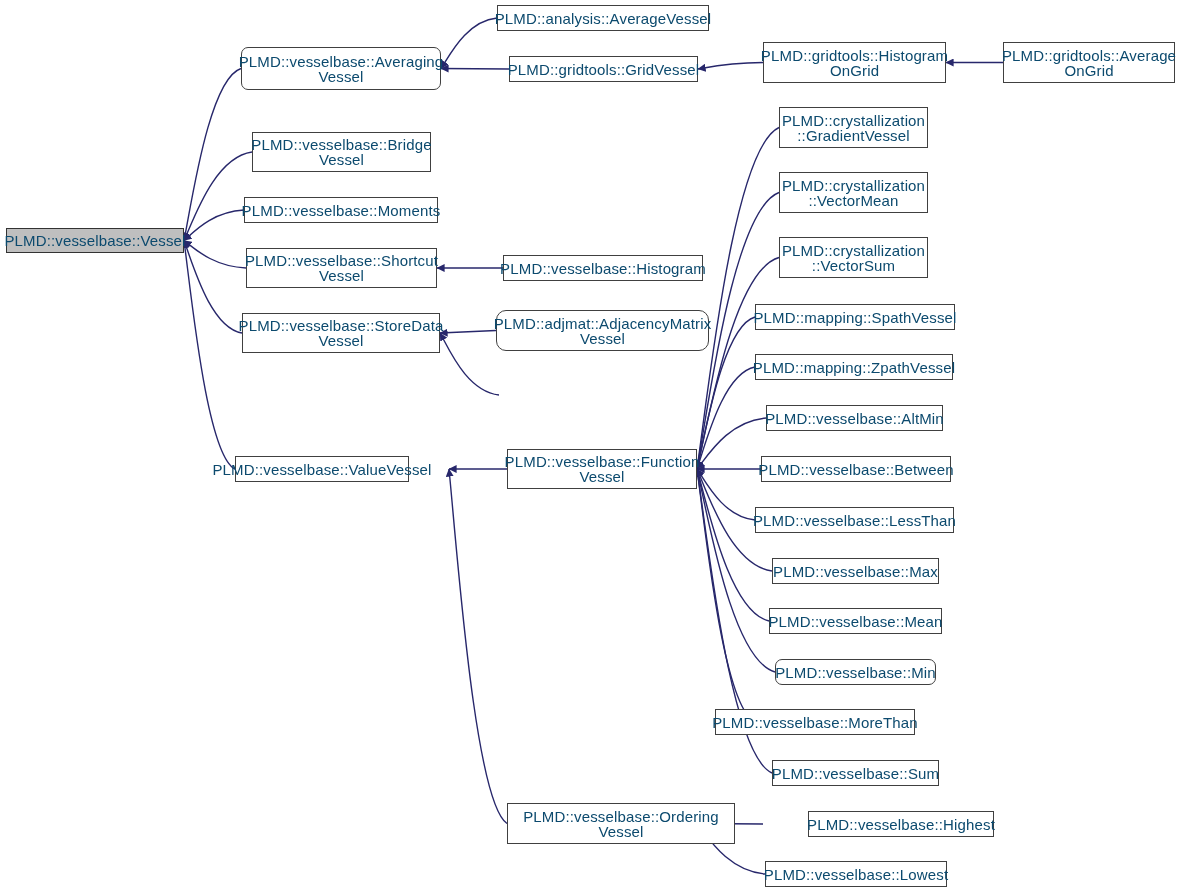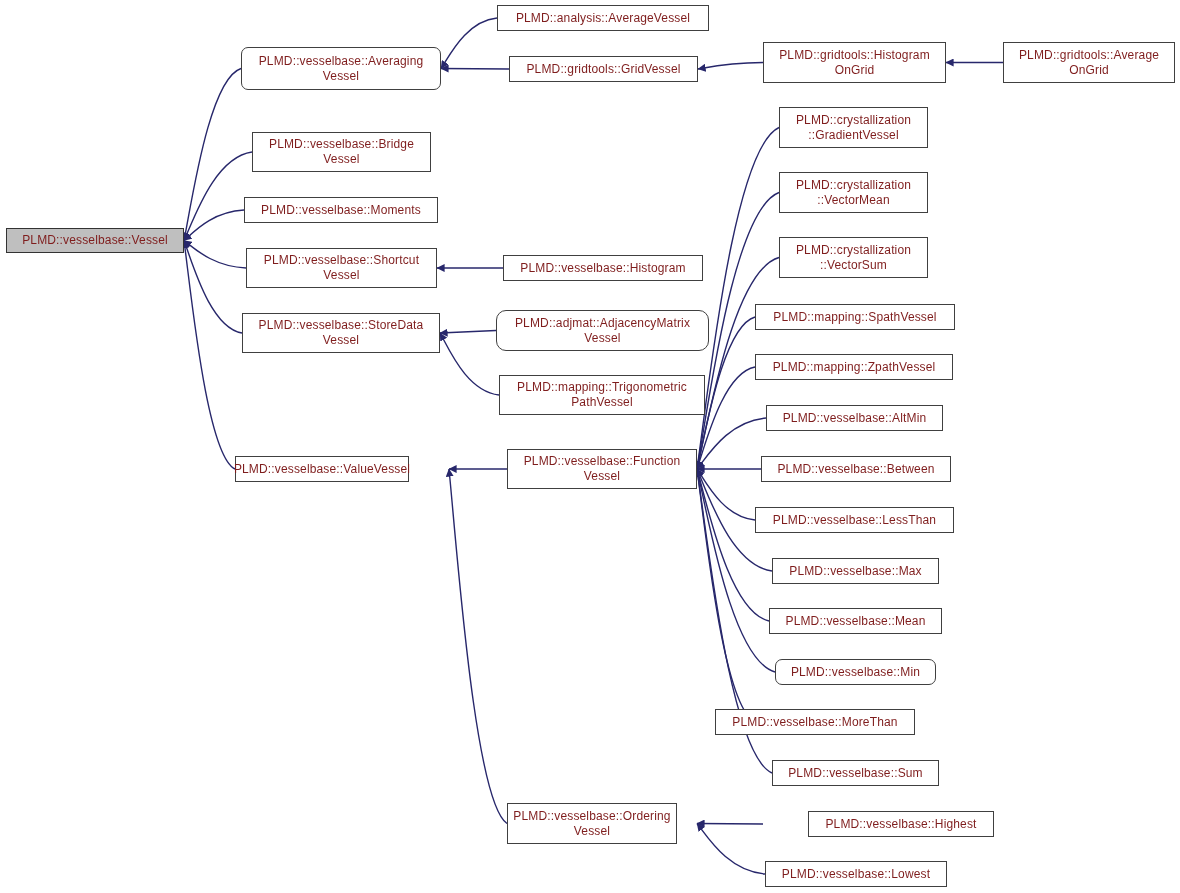--- a/index.html
+++ b/index.html
@@ -23,22 +23,22 @@
     top: 0;
     width: 1180px;
     height: 893px;
     pointer-events: none;
   }
   .node {
     position: absolute;
     box-sizing: border-box;
     border: 1px solid #404040;
     background: #ffffff;
-    color: #7f1d1d;
-    font-size: 12px;
+    color: #0c4a6e;
+    font-size: 15px;
     line-height: 15px;
     letter-spacing: 0.15px;
     text-align: center;
     display: flex;
     align-items: center;
     justify-content: center;
     padding: 0 3px;
     white-space: pre-line;
     z-index: 2;
   }
@@ -101,25 +101,23 @@
     <div class="node" style="left: 235px; top: 456px; width: 174px; height: 26px; border-color: rgb(64, 64, 64);">PLMD::vesselbase::ValueVessel</div>
     <div class="node" style="left: 497px; top: 5px; width: 212px; height: 26px; border-color: rgb(64, 64, 64);">PLMD::analysis::AverageVessel</div>
     <div class="node" style="left: 509px; top: 56px; width: 189px; height: 26px; border-color: rgb(64, 64, 64);">PLMD::gridtools::GridVessel</div>
     <div class="node" style="left: 763px; top: 42px; width: 183px; height: 41px; border-color: rgb(64, 64, 64);">PLMD::gridtools::Histogram
 OnGrid</div>
     <div class="node" style="left: 1003px; top: 42px; width: 172px; height: 41px; border-color: rgb(64, 64, 64);">PLMD::gridtools::Average
 OnGrid</div>
     <div class="node" style="left: 503px; top: 255px; width: 200px; height: 26px; border-color: rgb(64, 64, 64);">PLMD::vesselbase::Histogram</div>
     <div class="node" style="left: 496px; top: 310px; width: 213px; height: 41px; border-color: rgb(64, 64, 64); border-radius: 10px;">PLMD::adjmat::AdjacencyMatrix
 Vessel</div>
-    <div class="node" style="left: 499px; top: 375px; width: 206px; height: 40px; border-color: rgb(64, 64, 64);">PLMD::mapping::Trigonometric
-PathVessel</div>
     <div class="node" style="left: 507px; top: 449px; width: 190px; height: 40px; border-color: rgb(64, 64, 64);">PLMD::vesselbase::Function
 Vessel</div>
-    <div class="node" style="left: 507px; top: 803px; width: 170px; height: 41px; border-color: rgb(64, 64, 64);">PLMD::vesselbase::Ordering
+    <div class="node" style="left: 507px; top: 803px; width: 228px; height: 41px; border-color: rgb(64, 64, 64);">PLMD::vesselbase::Ordering
 Vessel</div>
     <div class="node" style="left: 779px; top: 107px; width: 149px; height: 41px; border-color: rgb(64, 64, 64);">PLMD::crystallization
 ::GradientVessel</div>
     <div class="node" style="left: 779px; top: 172px; width: 149px; height: 41px; border-color: rgb(64, 64, 64);">PLMD::crystallization
 ::VectorMean</div>
     <div class="node" style="left: 779px; top: 237px; width: 149px; height: 41px; border-color: rgb(64, 64, 64);">PLMD::crystallization
 ::VectorSum</div>
     <div class="node" style="left: 755px; top: 304px; width: 200px; height: 26px; border-color: rgb(64, 64, 64);">PLMD::mapping::SpathVessel</div>
     <div class="node" style="left: 755px; top: 354px; width: 198px; height: 26px; border-color: rgb(64, 64, 64);">PLMD::mapping::ZpathVessel</div>
     <div class="node" style="left: 761px; top: 456px; width: 190px; height: 26px; border-color: rgb(64, 64, 64);">PLMD::vesselbase::Between</div>

